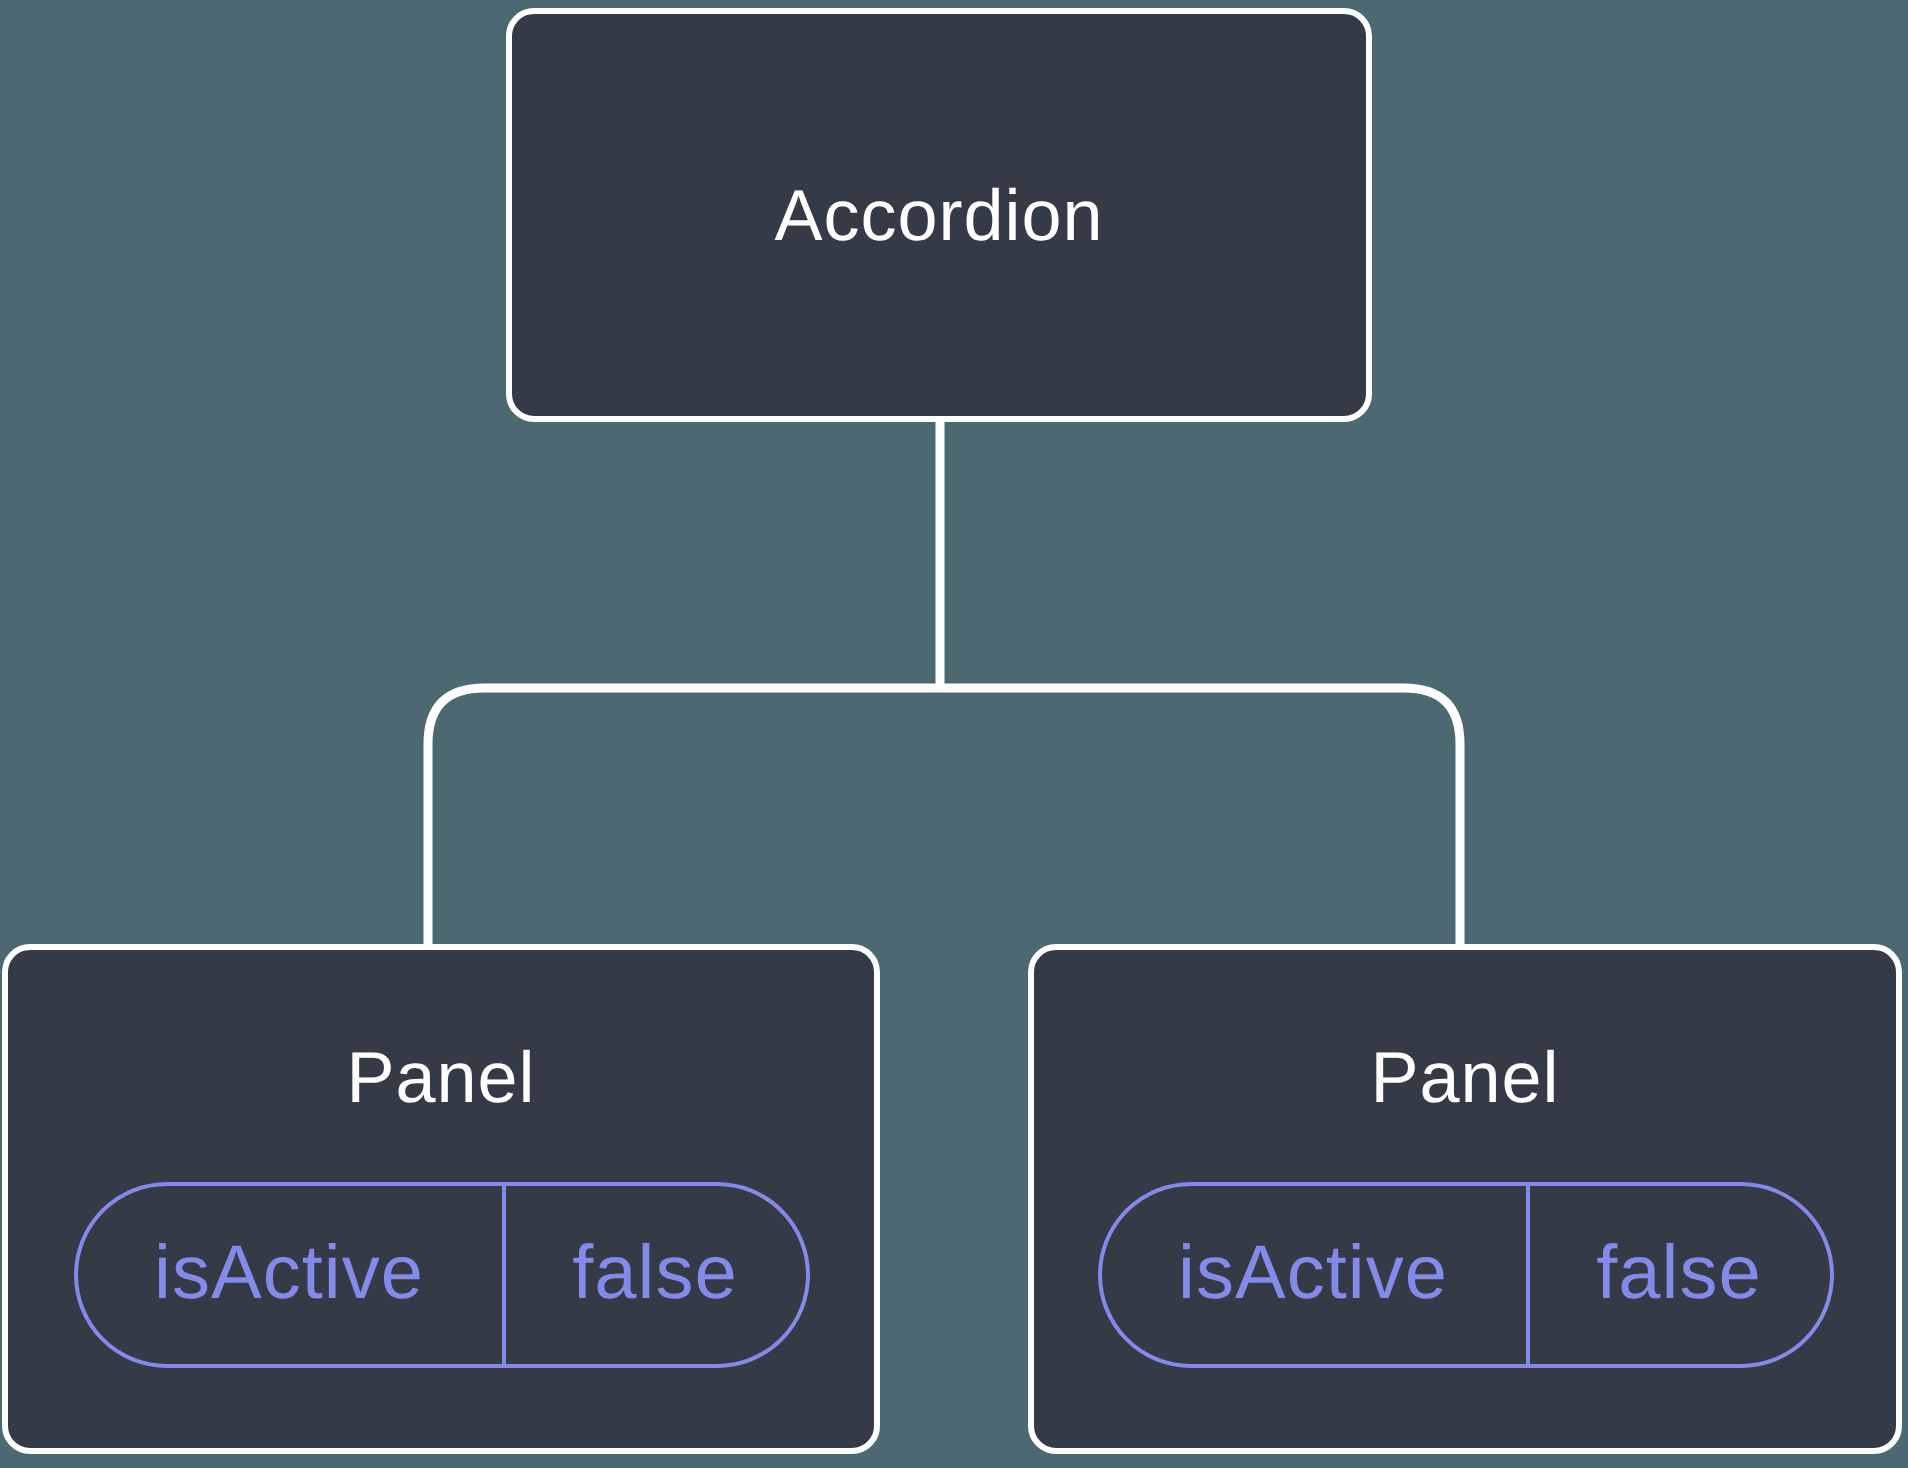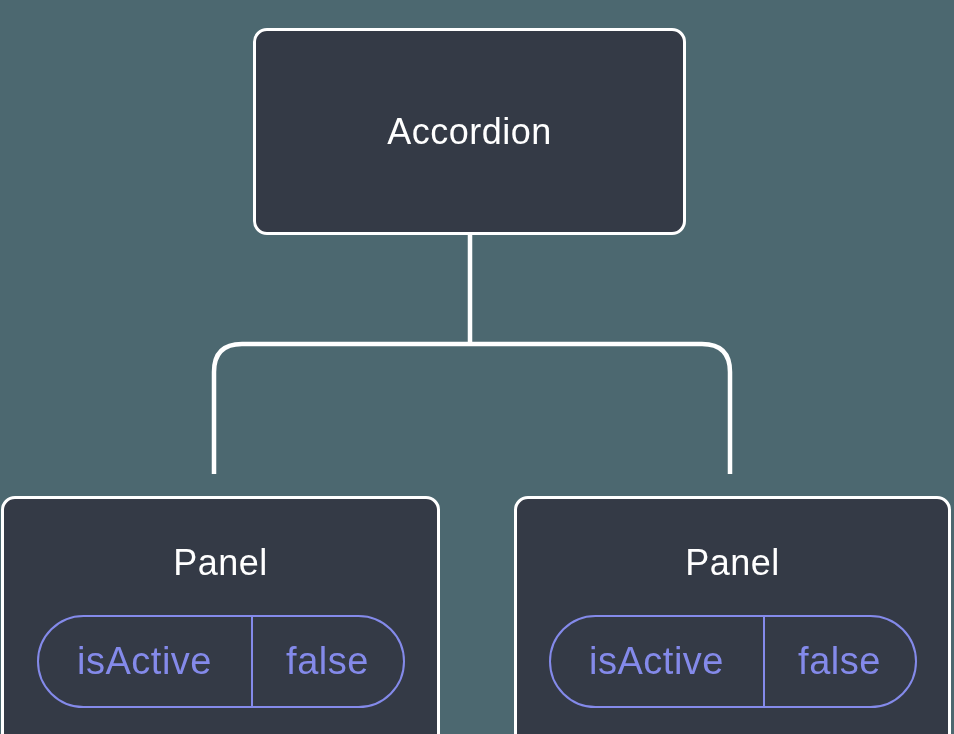--- a/index.html
+++ b/index.html
@@ -27,21 +27,20 @@
   .connectors path{
     stroke:var(--connector);
     stroke-width:4.5;
     fill:none;
   }
   .node{
     position:absolute;
     background:var(--node-fill);
     border:3.5px solid var(--node-border);
     border-radius:14px;
-    margin-top:24px;
   }
   .node-root{
     left:253px;top:4px;width:433px;height:207px;
     display:flex;align-items:center;justify-content:center;
   }
   .node-label{
     color:var(--label);
     font-size:36px;
     font-weight:500;
     letter-spacing:0.5px;

